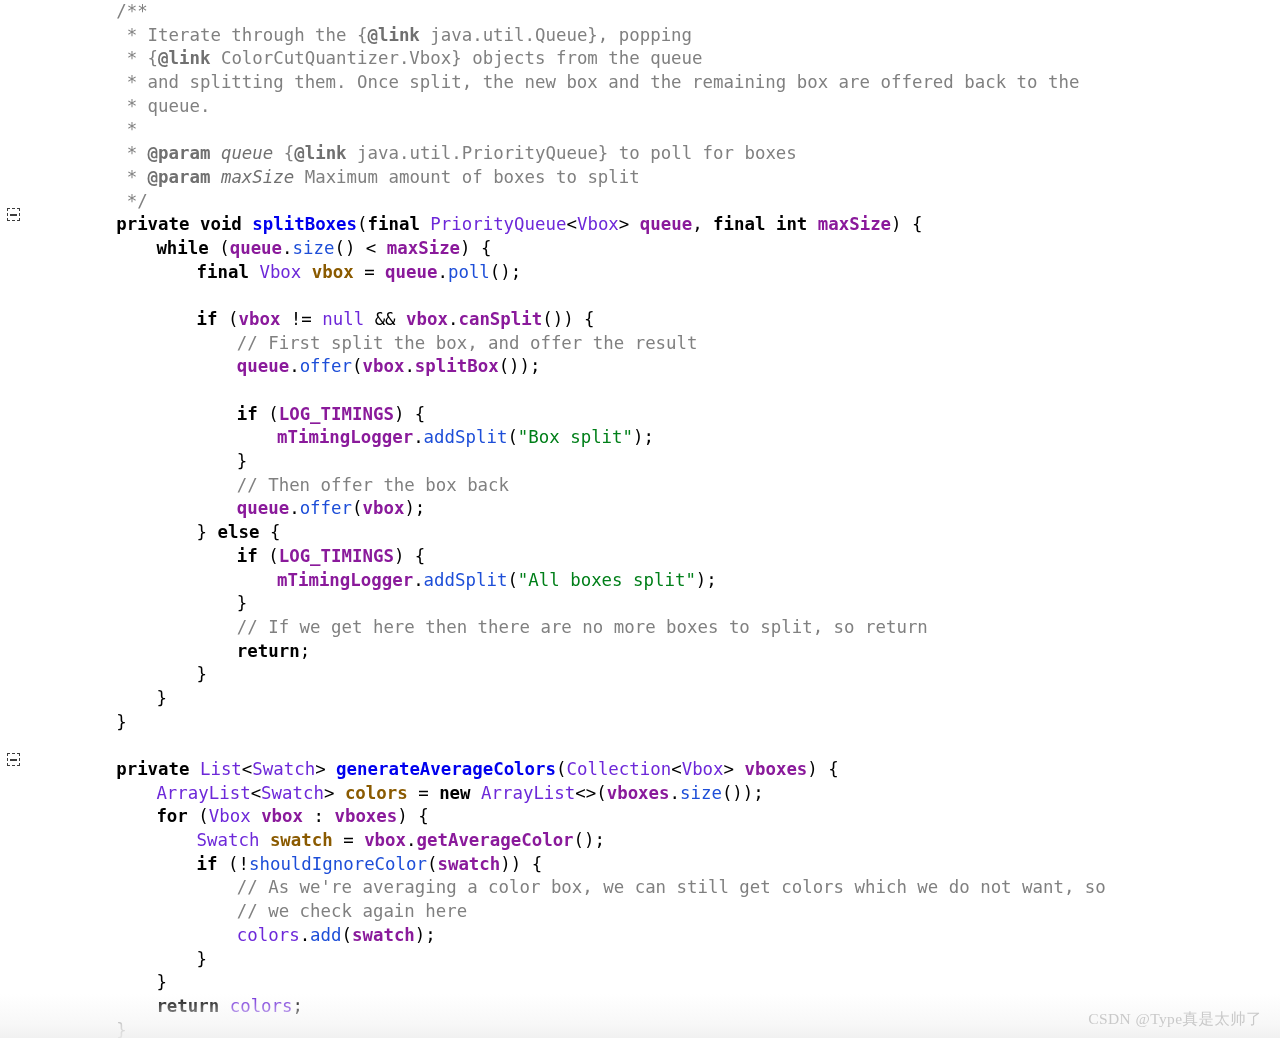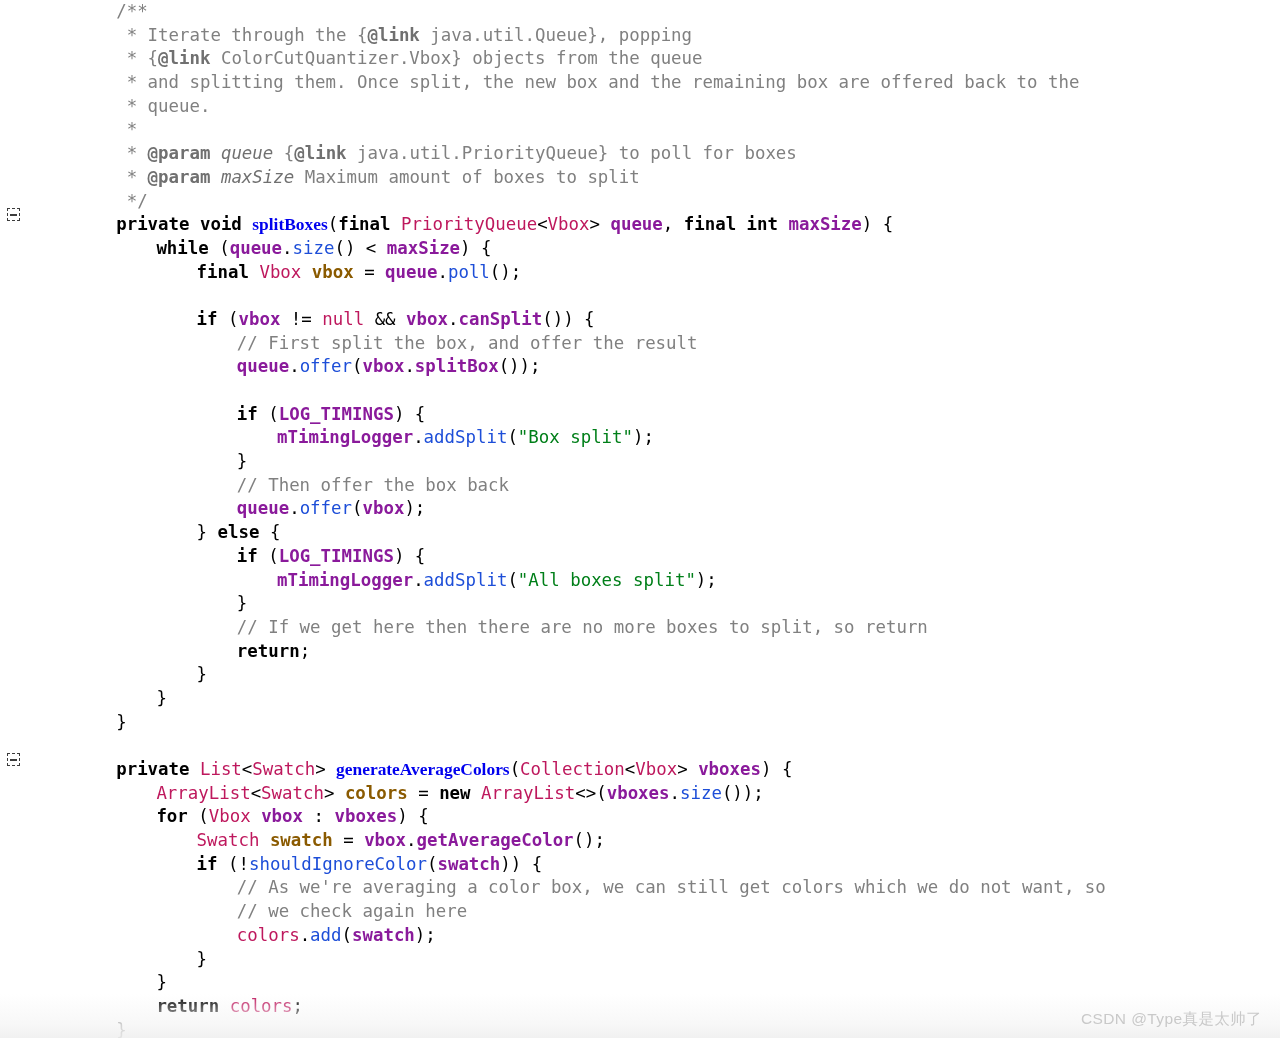--- a/index.html
+++ b/index.html
@@ -65,34 +65,34 @@
     height: 23.7px;
     padding-left: 76px;
     white-space: pre;
   }
 
   
   .cm   { color: #808080; }                 
   .cmb  { color: #707070; font-weight: bold; }  
   .cmi  { color: #707070; font-style: italic; } 
   .kw   { color: #000000; font-weight: bold; }  
-  .typ  { color: #be185d; }                 
-  .mdec { color: #0000ee; font-weight: bold; font-family: Liberation Serif, serif; }  
+  .typ  { color: #6d28d9; }                 
+  .mdec { color: #0000ee; font-weight: bold; }  
   .mcall{ color: #1d4ed8; }                 
   .fld  { color: #8a1a9b; font-weight: bold; }  
   .loc  { color: #8a5a00; font-weight: bold; }  
   .str  { color: #007f19; }                 
   .pun  { color: #000000; }                 
 
   
   #watermark {
     position: absolute;
     right: 18px;
     bottom: 8px;
-    font-family: Liberation Sans, sans-serif;
+    font-family: Liberation Serif, serif;
     font-size: 15.5px;
     color: #c9c9c9;
     letter-spacing: 0.4px;
     white-space: pre;
   }
   
   #page-shade {
     position: absolute;
     left: 0;
     bottom: 0;

